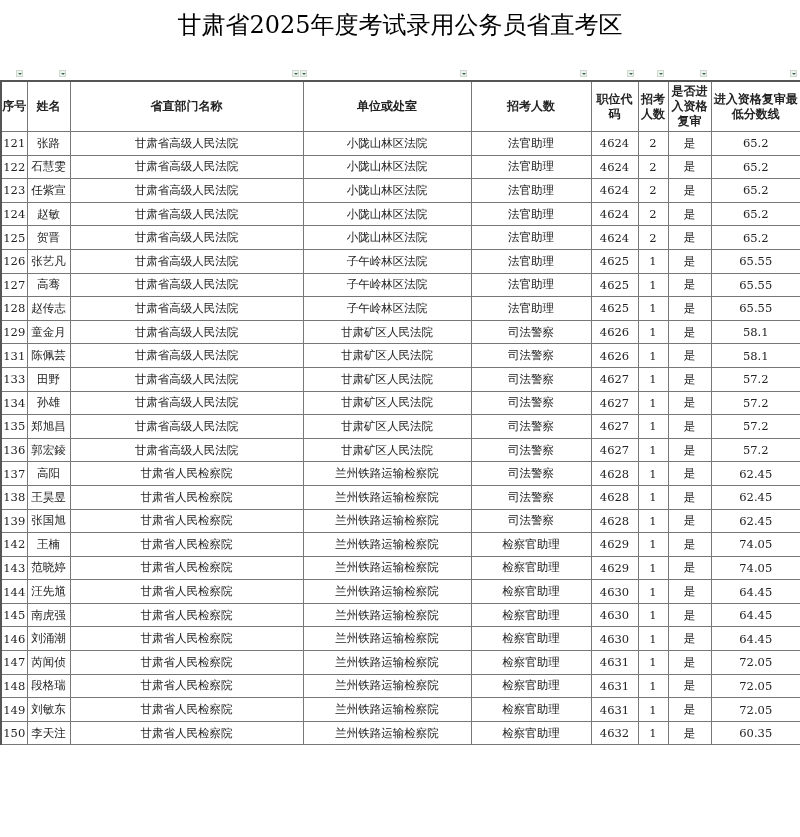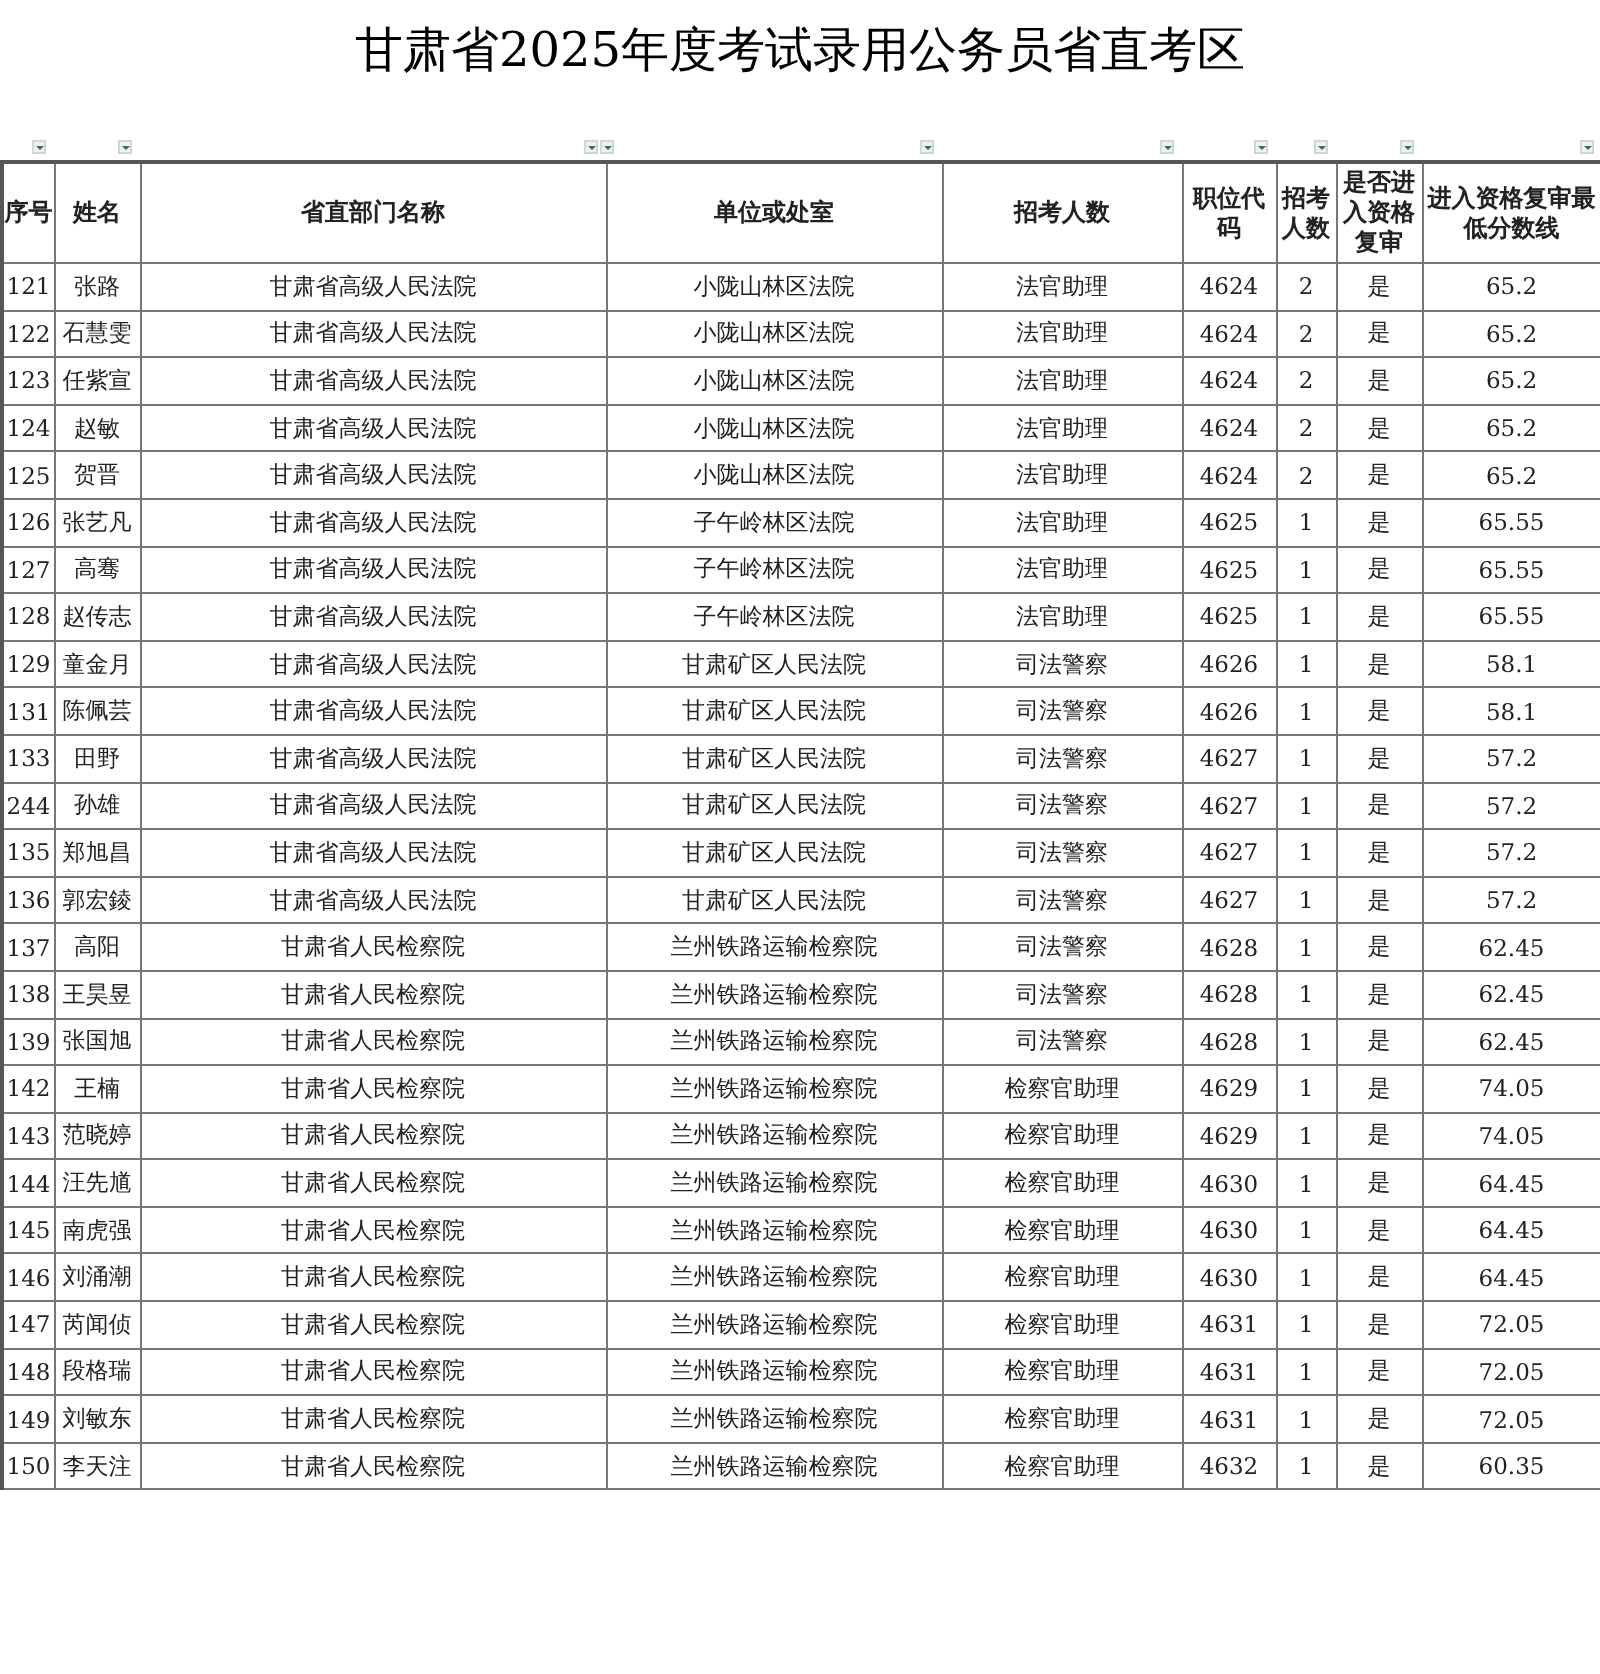--- a/index.html
+++ b/index.html
@@ -222,21 +222,21 @@
         <td>田野</td>
         <td>甘肃省高级人民法院</td>
         <td>甘肃矿区人民法院</td>
         <td>司法警察</td>
         <td>4627</td>
         <td>1</td>
         <td>是</td>
         <td>57.2</td>
       </tr>
       <tr>
-        <td>244</td>
+        <td>134</td>
         <td>孙雄</td>
         <td>甘肃省高级人民法院</td>
         <td>甘肃矿区人民法院</td>
         <td>司法警察</td>
         <td>4627</td>
         <td>1</td>
         <td>是</td>
         <td>57.2</td>
       </tr>
       <tr>

